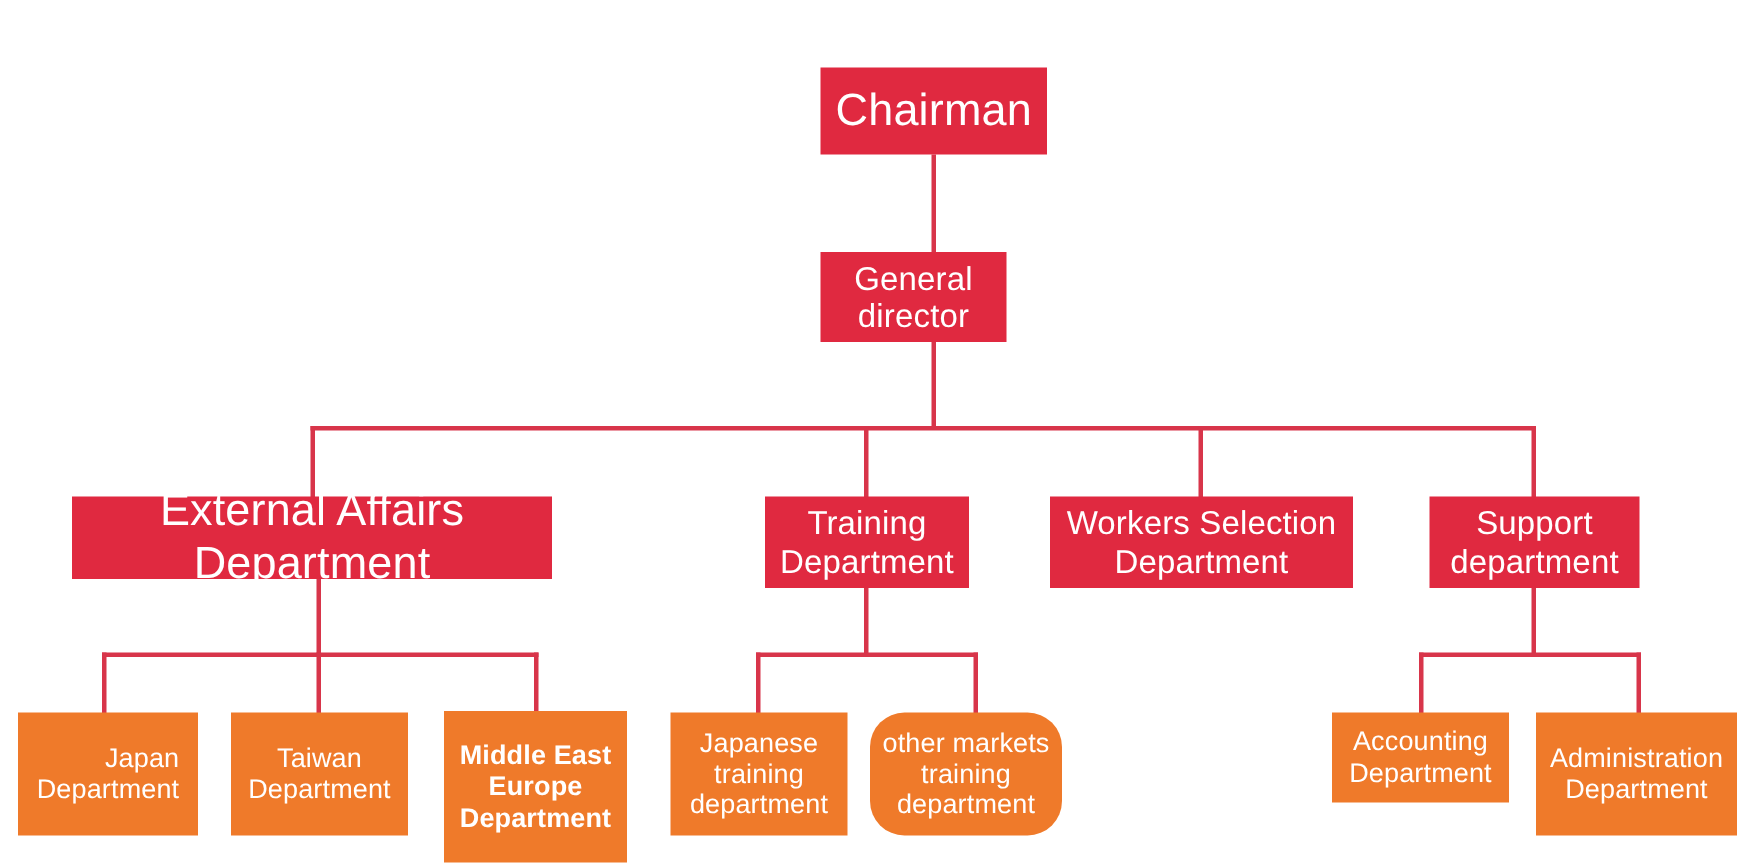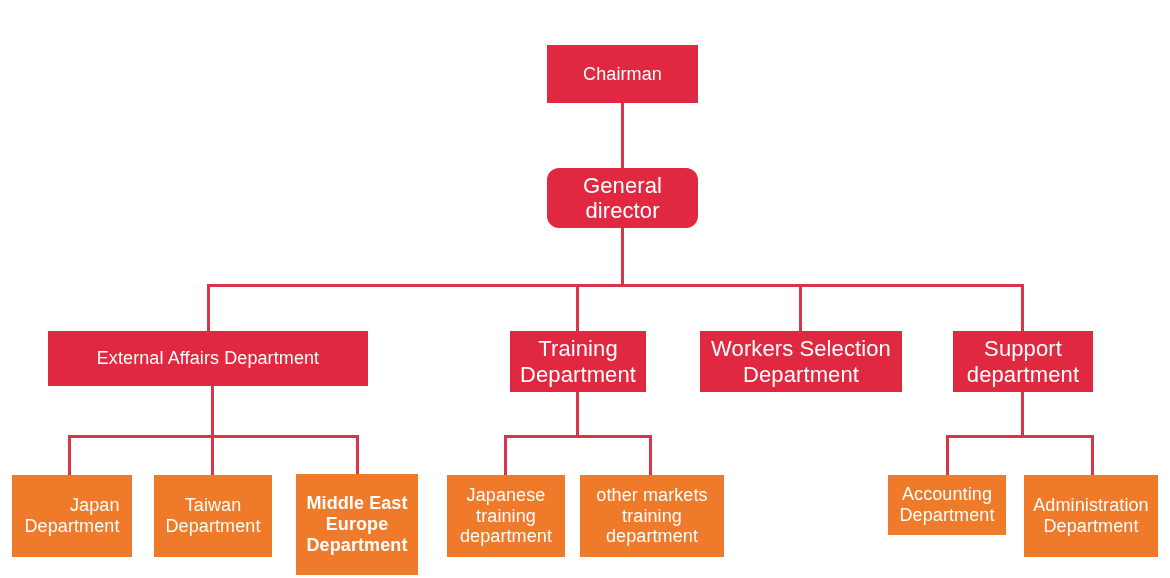--- a/index.html
+++ b/index.html
@@ -38,21 +38,21 @@
     text-align: center;
     color: #ffffff;
     line-height: 1.15;
     white-space: pre-line;
     padding: 2px 6px;
     letter-spacing: 0.1px;
   }
   .node.red    { background: #e02940; }
   .node.orange { background: #ef7a2a; }
 
-  .node.t-lg  { font-size: 18px; }
+  .node.t-lg  { font-size: 30px; }
   .node.t-md  { font-size: 22px; }
   .node.t-sm  { font-size: 18px; }
 </style>
 </head>
 <body>
 
 <div id="chart-canvas">
 
   <div class="conn v" style="left:621px; top:103px; height:66px;"></div>
 
@@ -74,21 +74,21 @@
   <div class="conn v" style="left:504px; top:435px; height:41px;"></div>
   <div class="conn v" style="left:649px; top:435px; height:41px;"></div>
 
   <div class="conn v" style="left:1021px; top:392px; height:45px;"></div>
   <div class="conn h" style="left:946px; top:435px; width:148px;"></div>
   <div class="conn v" style="left:946px; top:435px; height:41px;"></div>
   <div class="conn v" style="left:1091px; top:435px; height:41px;"></div>
 
   <div class="node red t-lg" style="left:547px; top:45px; width:151px; height:58px;">Chairman</div>
 
-  <div class="node red t-md" style="left:547px; top:168px; width:151px; height:60px;border-radius:12px;">General
+  <div class="node red t-md" style="left:547px; top:168px; width:124px; height:60px;">General
 director</div>
 
   <div class="node red t-lg" style="left:48px; top:331px; width:320px; height:55px;">External Affairs Department</div>
 
   <div class="node red t-md" style="left:510px; top:331px; width:136px; height:61px;">Training
 Department</div>
 
   <div class="node red t-md" style="left:700px; top:331px; width:202px; height:61px;">Workers Selection
 Department</div>
 
@@ -102,21 +102,21 @@
 Department</div>
 
   <div class="node orange t-sm" style="left:296px; top:474px; width:122px; height:101px;font-weight:bold;">Middle East
 Europe
 Department</div>
 
   <div class="node orange t-sm" style="left:447px; top:475px; width:118px; height:82px;">Japanese
 training
 department</div>
 
-  <div class="node orange t-sm" style="left:580px; top:475px; width:144px; height:82px;">other markets
+  <div class="node orange t-sm" style="left:580px; top:475px; width:128px; height:82px;border-radius:23px;">other markets
 training
 department</div>
 
   <div class="node orange t-sm" style="left:888px; top:475px; width:118px; height:60px;">Accounting
 Department</div>
 
   <div class="node orange t-sm" style="left:1024px; top:475px; width:134px; height:82px;text-align:center;">Administration
 Department</div>
 
 </div>

